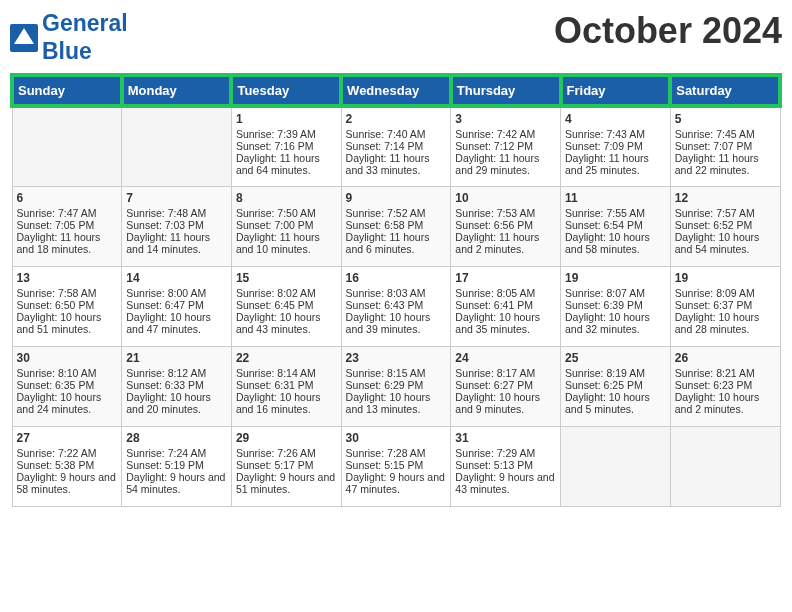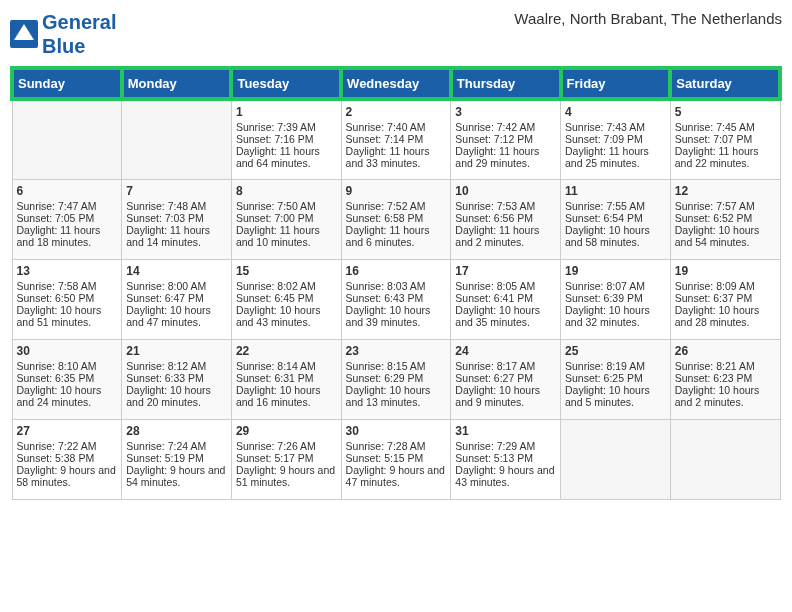--- a/index.html
+++ b/index.html
@@ -14,21 +14,21 @@
       display: flex;
       justify-content: space-between;
       align-items: flex-start;
       margin-bottom: 8px;
     }
     .logo {
       display: flex;
       align-items: center;
     }
     .logo-text {
-      font-size: 20px;
+      font-size: 23px;
       font-weight: bold;
       color: #333;
       line-height: 1.2;
     }
     .logo-text span {
       color: #1a5fa8;
     }
     .logo-icon {
       width: 28px;
       height: 28px;
@@ -90,21 +90,21 @@
     <svg class="logo-icon" viewBox="0 0 28 28">
       <rect x="0" y="0" width="28" height="28" fill="#1a5fa8" rx="2"></rect>
       <polygon points="14,4 24,20 4,20" fill="white"></polygon>
     </svg>
     <div class="logo-text">
       <div><span>General</span></div>
       <div><span style="color:#1a5fa8">Blue</span></div>
     </div>
   </div>
   <div class="title-block">
-    <div class="location">Waalre, North Brabant, The Netherlands</div>
+    <div class="month-title">October 2024</div>
   </div>
 </div>
 
 <table>
   <thead>
     <tr>
     <th>Sunday</th>
         <th>Monday</th>
         <th>Tuesday</th>
         <th>Wednesday</th>

